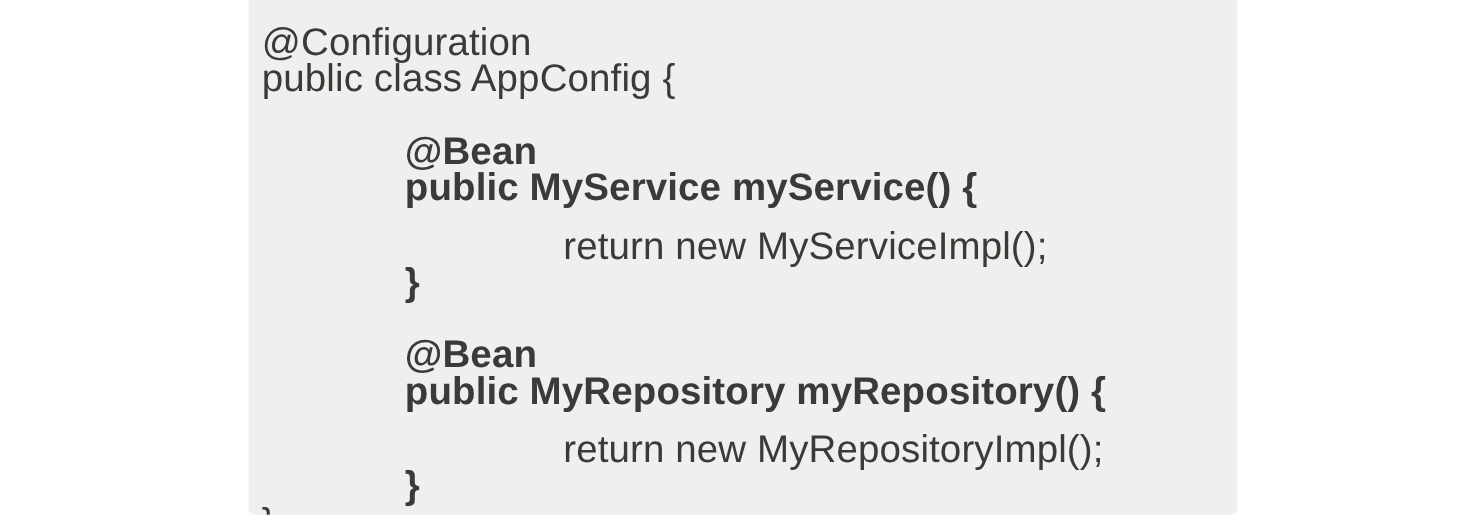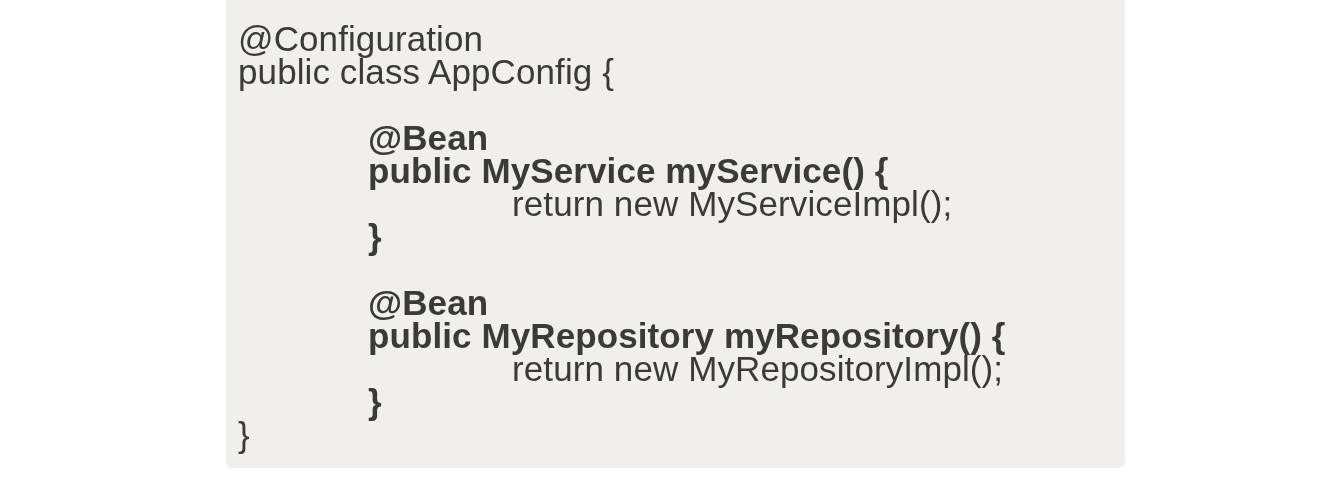--- a/index.html
+++ b/index.html
@@ -54,21 +54,21 @@
     height: 33px;
     white-space: pre;
   }
   .code-line.blank {
     
   }
 
   
   .indent-0 { padding-left: 0px; }
   .indent-1 { padding-left: 130px; font-weight: bold; }
-  .indent-2 { padding-left: 274px; }
+  .indent-2 { padding-left: 274px; margin-top: 20px; }
 </style>
 </head>
 <body>
 
 <div id="figure-root" style="background: rgb(255, 255, 255);">
 
   <div id="code-panel" style="background: rgb(240, 239, 237);">
 
     <pre id="code-block" style="color: rgb(58, 58, 56);"><span class="code-line indent-0">@Configuration</span><span class="code-line indent-0">public class AppConfig {</span><span class="code-line blank indent-0"></span><span class="code-line indent-1">@Bean</span><span class="code-line indent-1">public MyService myService() {</span><span class="code-line indent-2">return new MyServiceImpl();</span><span class="code-line indent-1">}</span><span class="code-line blank indent-1"></span><span class="code-line indent-1">@Bean</span><span class="code-line indent-1">public MyRepository myRepository() {</span><span class="code-line indent-2">return new MyRepositoryImpl();</span><span class="code-line indent-1">}</span><span class="code-line indent-0">}</span></pre>
 

